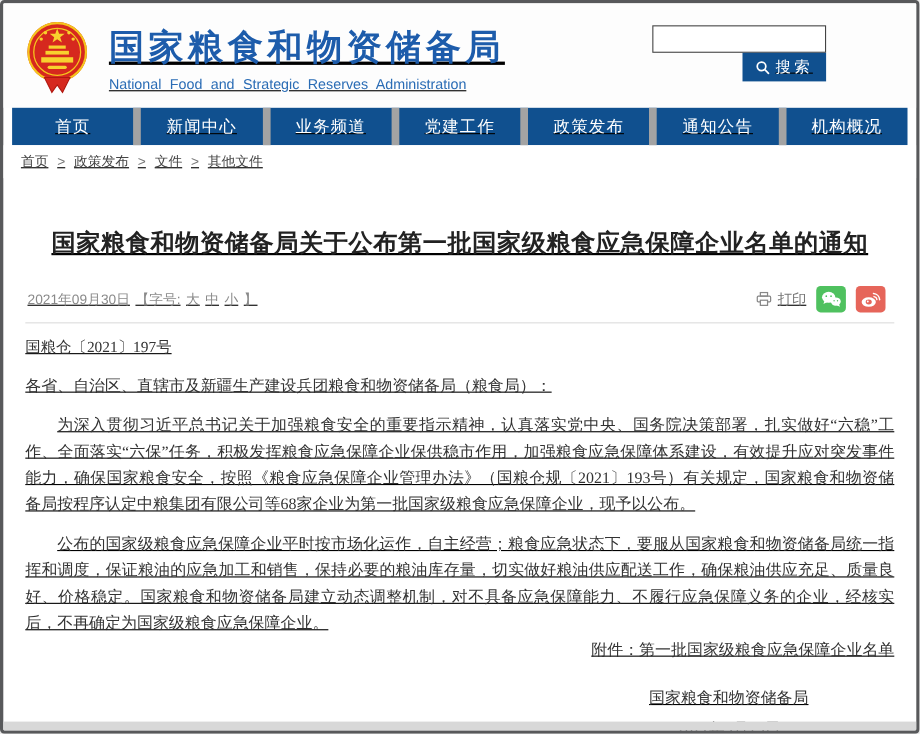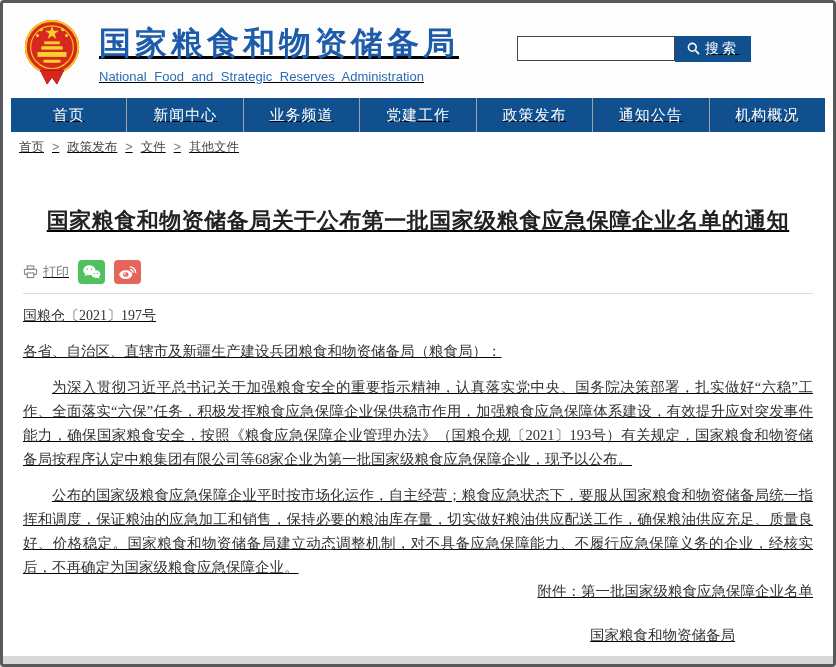--- a/index.html
+++ b/index.html
@@ -23,41 +23,41 @@
   .site-title{
     color:#1d5cab; font-size:32px; font-weight:bold;
     letter-spacing:4px; white-space:nowrap;
   }
   .site-subtitle{
     color:#2a6cb5; font-size:13px; margin-top:3px;
     word-spacing:4px; white-space:nowrap;
   }
   .search-area{
     margin-left:auto; margin-right:72px; margin-top:-8px;
-    display:flex; flex-direction:row; align-items:center;
+    display:flex; flex-direction:column; align-items:flex-end;
   }
   .search-input{
     width:158px; height:25px; border:1px solid #444;
     background:#fff; outline:none; padding:0 6px; font-size:13px;
   }
   .search-button{
     width:76px; height:26px; background:#10508f; color:#fff;
     border:none; display:flex; align-items:center; justify-content:center;
     gap:5px; font-size:14px; cursor:pointer; letter-spacing:3px;
   }
   .search-button svg{ width:13px; height:13px; }
   
   .nav{
     margin:0 8px; height:34px; background:#10508f; display:flex;
   }
   .nav-item{
     flex:1; display:flex; align-items:center; justify-content:center;
     color:#fff; font-size:15px; cursor:pointer; letter-spacing:1px;
   }
-  .nav-item + .nav-item{ border-left:1px solid #a3a3a3; }
+  .nav-item + .nav-item{ border-left:7px solid #a3a3a3; }
   
   .breadcrumb{
     height:30px; display:flex; align-items:center; gap:8px;
     padding-left:16px; font-size:12.5px; color:#454545; background:#fff;
   }
   .crumb{ cursor:pointer; }
   .crumb-sep{ color:#777; }
   
   .article{ margin:0 20px; color:#333; }
   .article-title{
@@ -154,20 +154,28 @@
     <span class="crumb-sep">&gt;</span>
     <span class="crumb">文件</span>
     <span class="crumb-sep">&gt;</span>
     <span class="crumb">其他文件</span>
   </div>
 
   <main class="article">
     <h1 class="article-title">国家粮食和物资储备局关于公布第一批国家级粮食应急保障企业名单的通知</h1>
 
     <div class="meta-row">
+      <div class="meta-left">
+        <span>2021年09月30日</span>
+        <span>【字号:</span>
+        <span class="fs-link">大</span>
+        <span class="fs-link">中</span>
+        <span class="fs-link">小</span>
+        <span>】</span>
+      </div>
       <div class="meta-right">
         <span class="print-btn">
           <span style="display:flex">
             <svg width="15" height="14" viewBox="0 0 16 15" xmlns="http://www.w3.org/2000/svg">
               <rect x="4.5" y="1" width="7" height="3.5" fill="none" stroke="#888" stroke-width="1.2"></rect>
               <rect x="1.5" y="4.5" width="13" height="5.5" rx="1" fill="none" stroke="#888" stroke-width="1.2"></rect>
               <rect x="4.5" y="8.5" width="7" height="5" fill="#fff" stroke="#888" stroke-width="1.2"></rect>
             </svg>
           </span>
           <span>打印</span>

